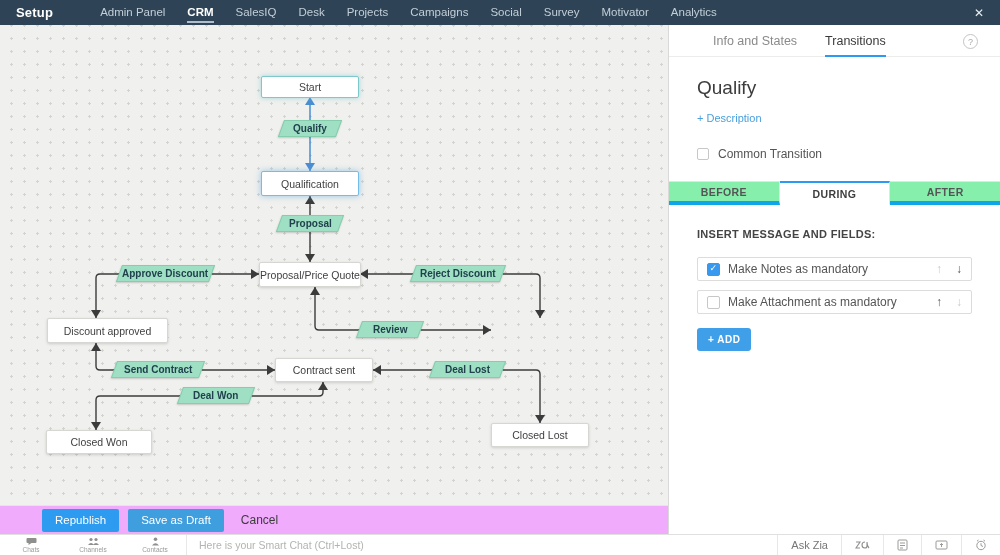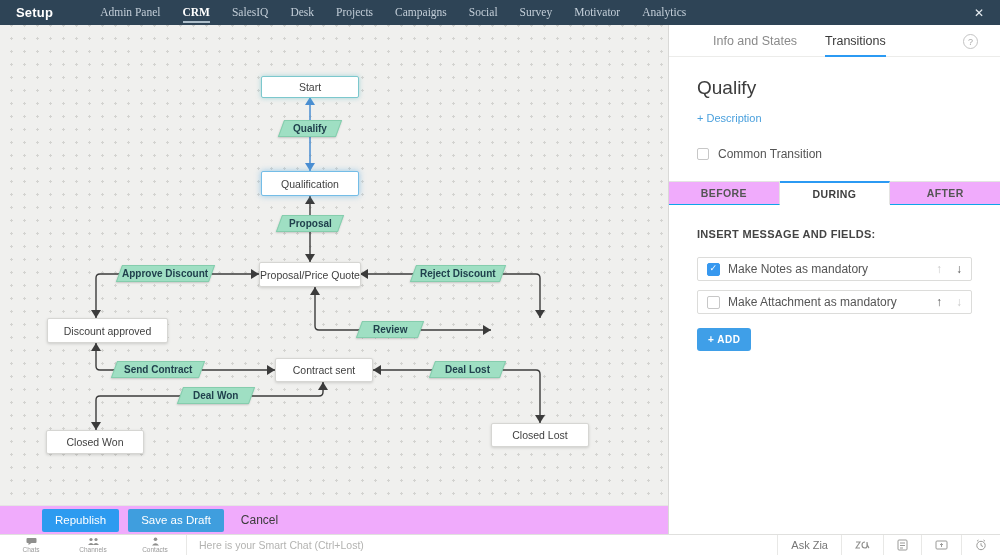--- a/index.html
+++ b/index.html
@@ -3,21 +3,21 @@
 <meta charset="utf-8">
 <style>
   * { margin:0; padding:0; box-sizing:border-box; }
   html,body { width:1000px; height:555px; }
   body { position:relative; overflow:hidden; font-family:"Liberation Sans", sans-serif; background:#fff; }
 
   
   .navbar { position:absolute; left:0; top:0; width:1000px; height:25px; background:#2e4456;
             display:flex; align-items:center; padding:0 16px; }
   .brand { color:#fff; font-size:13px; font-weight:bold; margin-right:36px; letter-spacing:.2px; }
-  .nav-item { color:#c3ced8; font-size:11.5px; padding:0 11px; height:25px; line-height:25px; cursor:pointer; position:relative;font-family:Liberation Serif, serif; }
+  .nav-item { color:#c3ced8; font-size:11.5px; padding:0 11px; height:25px; line-height:25px; cursor:pointer; position:relative; }
   .nav-item.active { color:#ffffff; font-weight:bold; }
   .nav-item.active::after { content:""; position:absolute; left:11px; right:11px; bottom:2px; height:2px; background:#aebfcb; }
   .nav-close { margin-left:auto; color:#e8edf1; font-size:12px; cursor:pointer; }
 
   
   .canvas { position:absolute; left:0; top:25px; width:668px; height:480px;
             background-color:#f0f0ee;
             background-image:radial-gradient(circle, #d3d3d0 1px, transparent 1.2px);
             background-size:13px 13px; background-position:5px 7px; overflow:hidden; }
   .canvas svg { position:absolute; left:0; top:0; z-index:1; }
@@ -56,21 +56,21 @@
   .panel-sec1 { padding:0 28px; }
   .panel-title { margin-top:20px; font-size:19px; color:#3c3c3c; }
   .desc-link { margin-top:13px; font-size:11px; color:#4aa0dd; cursor:pointer; display:inline-block; }
   .common-row { margin-top:21px; display:flex; align-items:center; }
   .cbox { width:12px; height:12px; border:1px solid #c7c7c7; border-radius:2px; background:#fff; cursor:pointer; flex:0 0 auto; }
   .cbox.checked { background:#3798ef; border-color:#3798ef; position:relative; }
   .cbox.checked::after { content:"✓"; position:absolute; left:1.5px; top:-1px; color:#fff; font-size:9px; }
   .common-row .clabel { margin-left:9px; font-size:12px; color:#555; }
 
   .stage-tabs { margin-top:20px; display:flex; height:24px; }
-  .stab { flex:1; background:#f0abfc; border-top:1px solid #e4e4e2; border-bottom:1px solid #0ea5e9;
+  .stab { flex:1; background:#86efac; border-top:1px solid #e4e4e2; border-bottom:4px solid #0ea5e9;
           border-right:1px solid #e4e4e2; display:flex; align-items:center; justify-content:center;
           font-size:10.5px; font-weight:bold; color:#555; letter-spacing:.4px; cursor:pointer; }
   .stab:last-child { border-right:none; }
   .stab.active { background:#fff; border-top:2px solid #2b9af3; border-bottom:1px solid #fff; color:#3d3d3d; }
 
   .panel-sec2 { padding:0 28px; }
   .sec-label { margin-top:23px; font-size:11px; font-weight:bold; color:#444; letter-spacing:.3px; }
   .field-rows { margin-top:17px; }
   .frow { height:24px; border:1px solid #dcdcda; border-radius:2px; display:flex; align-items:center;
           padding:0 9px; margin-bottom:9px; background:#fff; }
@@ -156,21 +156,21 @@
   </div>
   <div class="state" style="left:259px; top:237px; width:102px; height:25px;">
     <span>Proposal/Price Quote</span>
   </div>
   <div class="state" style="left:47px; top:293px; width:121px; height:25px;align-items:center;">
     <span>Discount approved</span>
   </div>
   <div class="state" style="left:275px; top:333px; width:98px; height:24px;">
     <span>Contract sent</span>
   </div>
-  <div class="state" style="left:46px; top:405px; width:98px; height:24px;align-items:center;">
+  <div class="state" style="left:46px; top:405px; width:106px; height:24px;align-items:center;">
     <span>Closed Won</span>
   </div>
   <div class="state" style="left:491px; top:398px; width:98px; height:24px;">
     <span>Closed Lost</span>
   </div>
 
   <div class="tlabel" style="left:281px; top:95px;  width:58px; height:17px;">
       <span>Qualify</span>
     </div>
   <div class="tlabel" style="left:279px; top:190px; width:62px; height:17px;">

